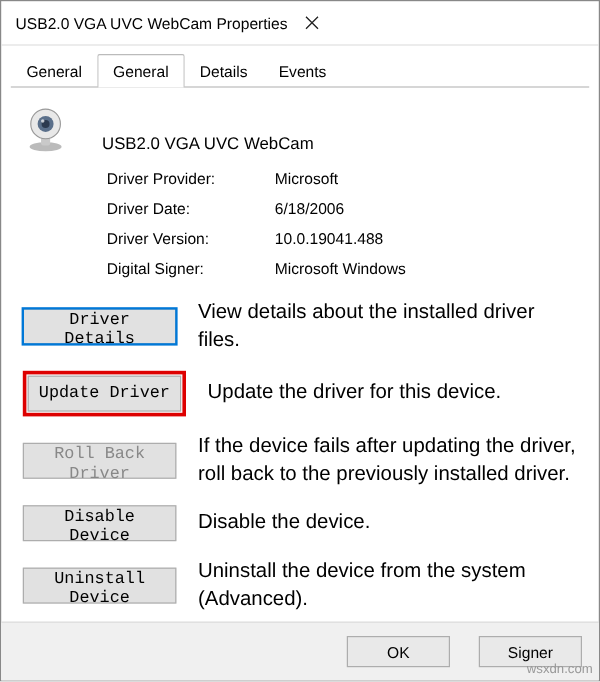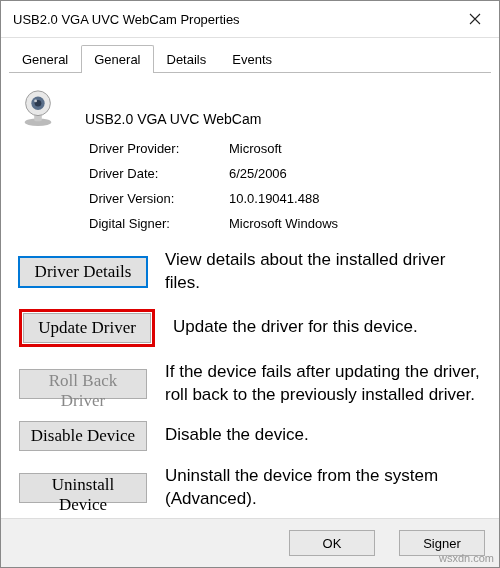--- a/index.html
+++ b/index.html
@@ -1,32 +1,32 @@
 <!DOCTYPE html>
 <html><head>
 <meta charset="utf-8">
 <style>
 html,body{margin:0;padding:0;font-family:"Segoe UI",Tahoma,sans-serif;font-size:13px;color:#000;background:#fff}
 .window{width:500px;height:568px;border:1px solid #888;box-sizing:border-box;display:flex;flex-direction:column;background:#fff}
-.titlebar{height:36px;display:flex;align-items:center;justify-content:space-between;padding:0 4px 0 12px;border-bottom:1px solid #e0e0e0}
+.titlebar{height:36px;display:flex;align-items:center;justify-content:flex-start;padding:0 4px 0 12px;border-bottom:1px solid #e0e0e0}
 .titlebar .ttl{font-size:13px}
 .titlebar .close{width:40px;height:36px;display:flex;align-items:center;justify-content:center;font-size:15px;color:#222;cursor:pointer}
 .tabs{display:flex;align-items:flex-end;padding:6px 8px 0 8px}
 .tab{padding:6px 12px;border:1px solid transparent;border-bottom:none;cursor:pointer;position:relative;top:1px}
 .tab.active{border-color:#bbb;background:#fff;border-top-left-radius:2px;border-top-right-radius:2px}
 .tabline{height:1px;background:#bbb;margin:0 8px}
 .body{flex:1;padding:16px 18px 12px 18px;overflow:hidden}
 .device-row{display:flex;align-items:flex-end;gap:28px;margin-bottom:14px}
 .device-row .devname{font-size:14px}
 .props{margin-left:58px;margin-bottom:18px}
 .prow{display:flex;margin:10px 12px}
 .prow .lbl{width:140px}
 .actions{display:flex;flex-direction:column;gap:14px}
 .arow{display:flex;align-items:center;gap:18px}
-.btn{width:128px;height:30px;border:1px solid #adadad;background:#e1e1e1;cursor:pointer;font-family:Liberation Serif, serif;font-size:17px}
+.btn{width:128px;height:30px;border:1px solid #adadad;background:#e1e1e1;cursor:pointer;font-family:Liberation Mono, monospace;font-size:14px}
 .btn.focus{outline:2px solid #0078d7;outline-offset:-1px}
 .btn:disabled{color:#888;cursor:default}
 .hl-red{border:3px solid #d00;padding:1px}
 .hl-red .btn{outline:none}
 .desc{flex:1;font-size:17px;line-height:1.35}
 .footer{height:48px;border-top:1px solid #ddd;display:flex;align-items:center;justify-content:flex-end;gap:24px;padding:0 14px;background:#f0f0f0}
 .footer .fb{width:86px;height:26px;border:1px solid #adadad;background:#e9e9e9;cursor:pointer;font-family:inherit;font-size:13px}
 .watermark{position:absolute;right:6px;bottom:4px;font-size:11px;color:#999}
 .wrap{position:relative;width:500px;height:568px}
 .cam-icon{width:38px;height:38px}
@@ -66,21 +66,21 @@
       <span class="devname">USB2.0 VGA UVC WebCam</span>
     </div>
 
     <div class="props">
       <div class="prow">
             <span class="lbl">Driver Provider:</span>
             <span>Microsoft</span>
           </div>
       <div class="prow">
             <span class="lbl">Driver Date:</span>
-            <span>6/25/2006</span>
+            <span>6/18/2006</span>
           </div>
       <div class="prow">
             <span class="lbl">Driver Version:</span>
             <span>10.0.19041.488</span>
           </div>
       <div class="prow">
             <span class="lbl">Digital Signer:</span>
             <span>Microsoft Windows</span>
           </div>
     </div>

